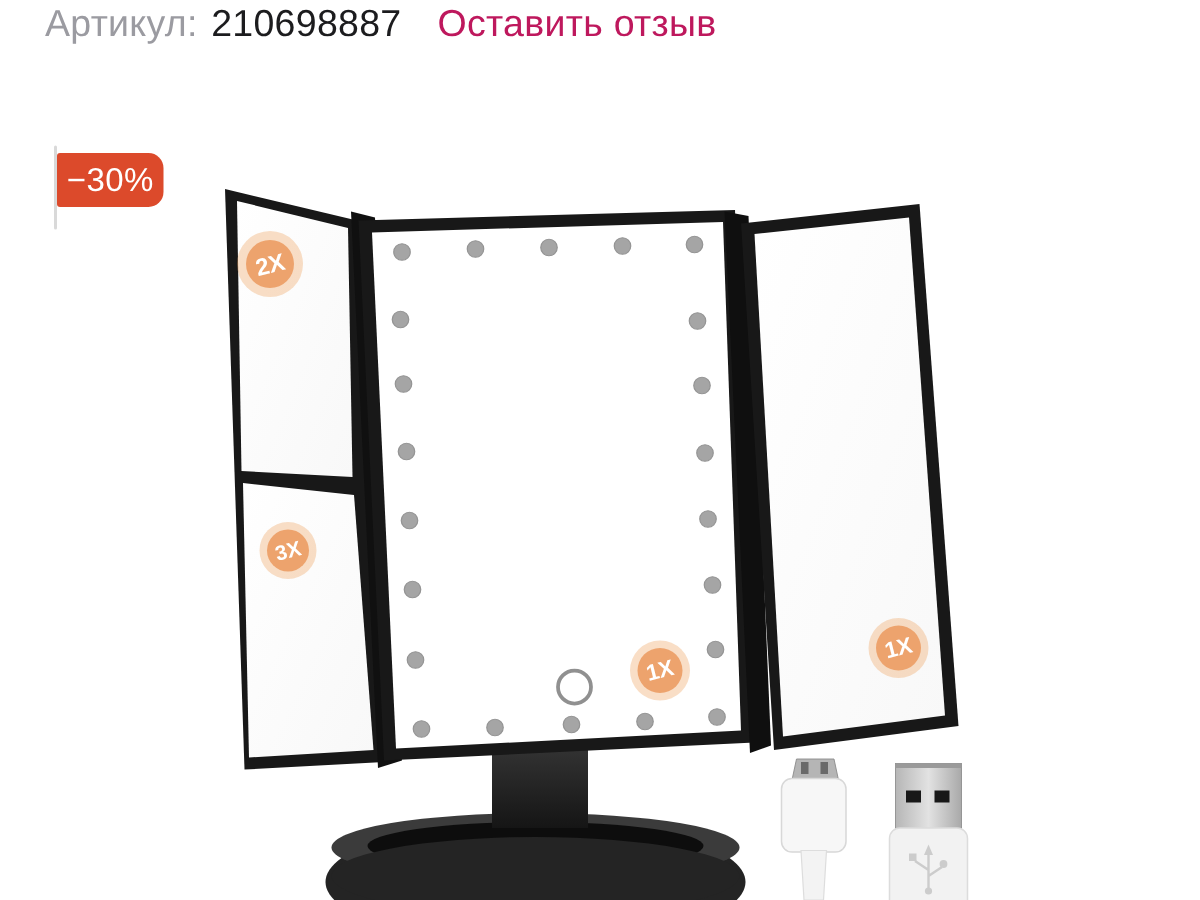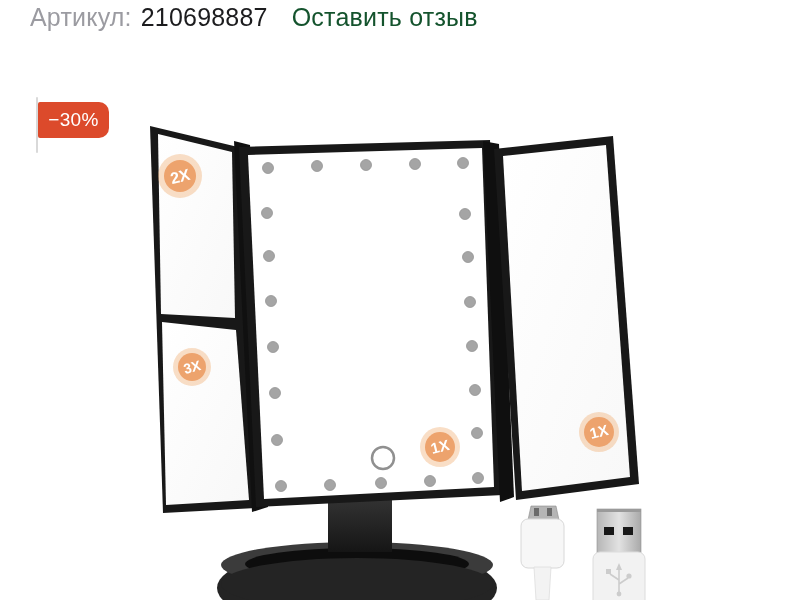--- a/index.html
+++ b/index.html
@@ -4,35 +4,35 @@
 <style>
   html,body{margin:0;padding:0;}
   body{
     width:800px;height:600px;position:relative;overflow:hidden;
     background:#ffffff;
     font-family:"Liberation Sans","DejaVu Sans",sans-serif;
   }
   
   .meta-bar{
     position:absolute;left:30px;top:2px;height:30px;
-    display:flex;align-items:center;font-size:25px;letter-spacing:.2px;
+    display:flex;align-items:flex-start;font-size:25px;letter-spacing:.2px;
   }
   .article-label{color:#9b9ba1;}
   .article-number{color:#1c1c1e;margin-left:9px;}
-  .review-link{color:#14532d;margin-left:24px;text-decoration:none;cursor:pointer;}
+  .review-link{color:#be185d;margin-left:24px;text-decoration:none;cursor:pointer;}
   
   .carousel-tick{
     position:absolute;left:36px;top:97px;width:2px;height:56px;
     background:#d9d9d9;border-radius:1px;
   }
   .discount-badge{
     position:absolute;left:38px;top:102px;width:71px;height:36px;
     background:#dc4a2b;color:#ffffff;border-radius:2px 10px 10px 2px;
     display:flex;align-items:center;justify-content:center;
-    font-size:19px;font-weight:500;letter-spacing:.3px;
+    font-size:22px;font-weight:500;letter-spacing:.3px;
   }
   
   .product-figure{position:absolute;left:0;top:0;width:800px;height:600px;margin:0;}
   .product-figure svg{display:block;}
   .badge-label{
     fill:#ffffff;font-weight:bold;font-family:"Liberation Sans","DejaVu Sans",sans-serif;
     text-anchor:middle;
   }
 </style>
 </head>

